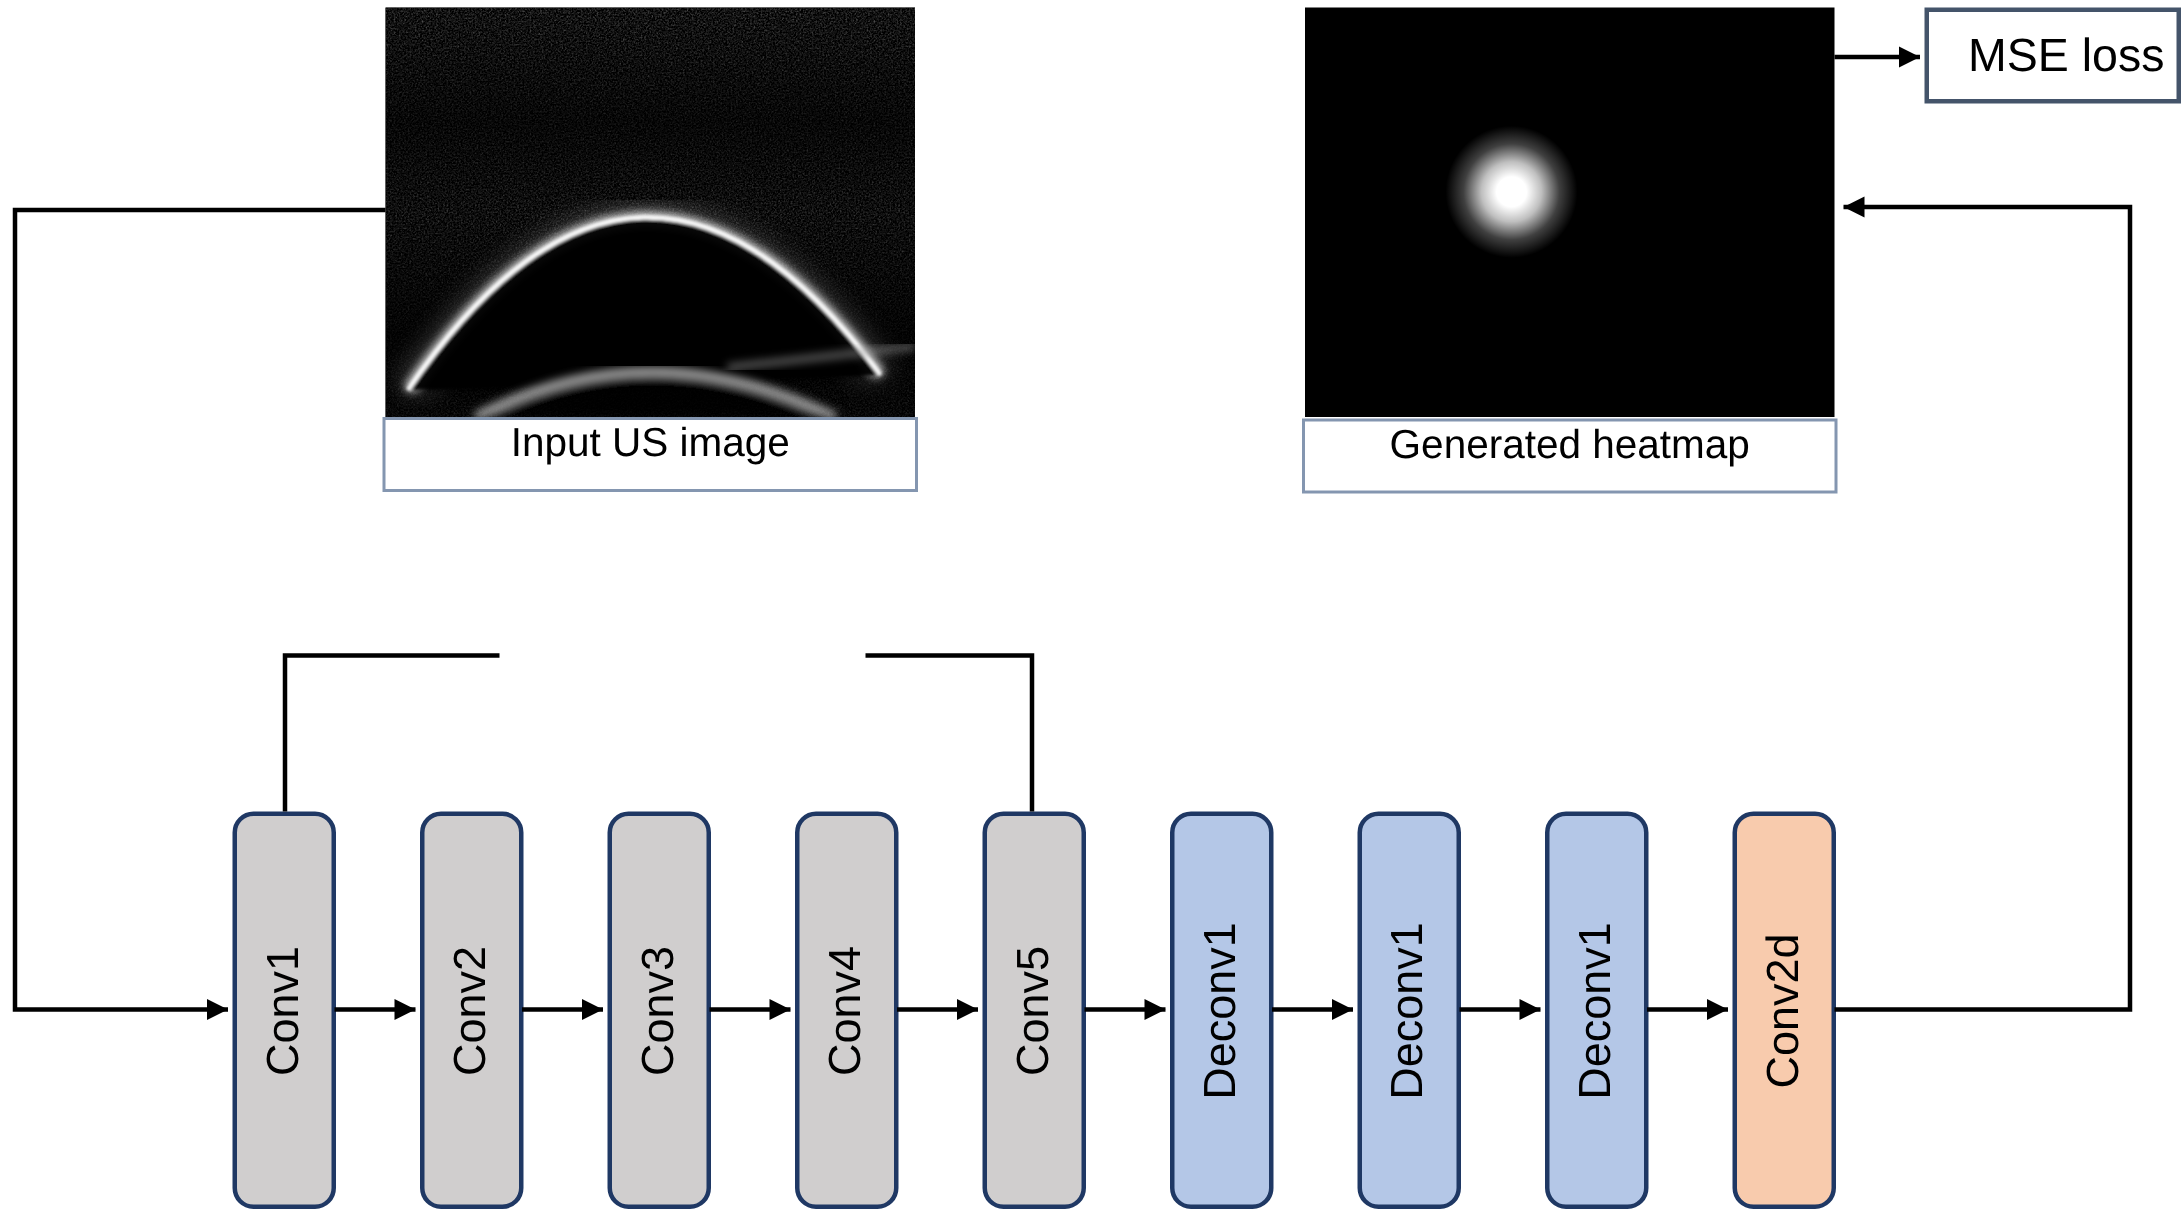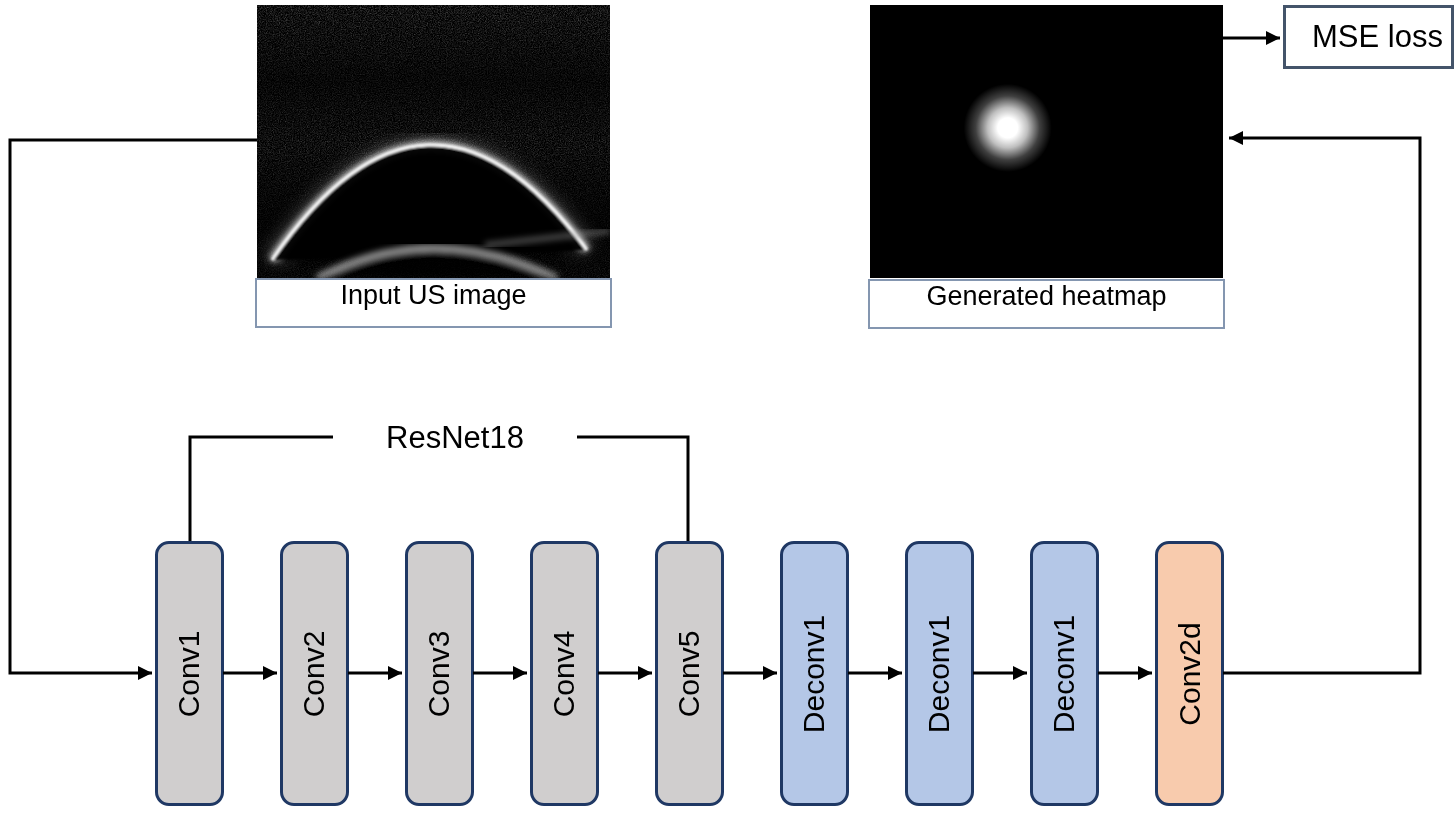--- a/index.html
+++ b/index.html
@@ -92,21 +92,20 @@
 
   <div class="panel heatmap"></div>
   <div class="caption cap-heatmap" style="border-color: rgb(132, 150, 176);">
     <span>Generated heatmap</span>
   </div>
 
   <div class="mse-box" style="border-color: rgb(68, 84, 106);">
     <span>MSE loss</span>
   </div>
 
-  <div class="resnet-label">ResNet18</div>
 
   <div class="block b0" style="background: rgb(208, 206, 206); border-color: rgb(31, 56, 100);">
       <span>Conv1</span>
     </div>
   <div class="block b1" style="background: rgb(208, 206, 206); border-color: rgb(31, 56, 100);">
       <span>Conv2</span>
     </div>
   <div class="block b2" style="background: rgb(208, 206, 206); border-color: rgb(31, 56, 100);">
       <span>Conv3</span>
     </div>

